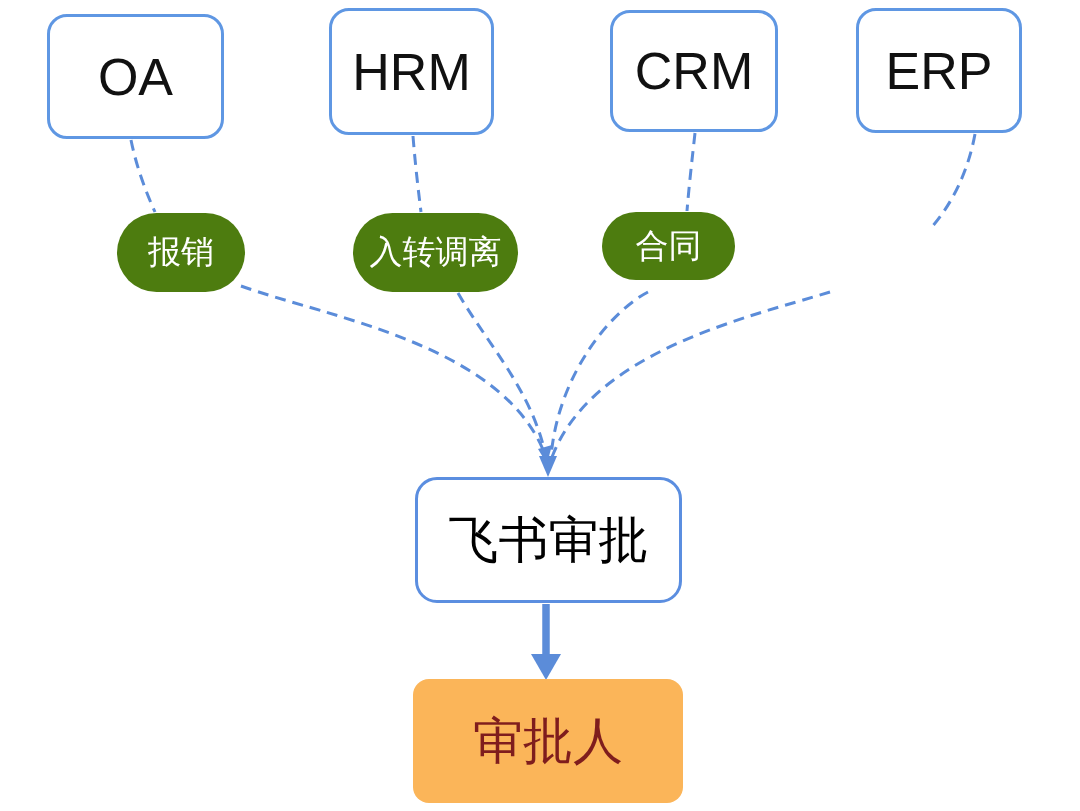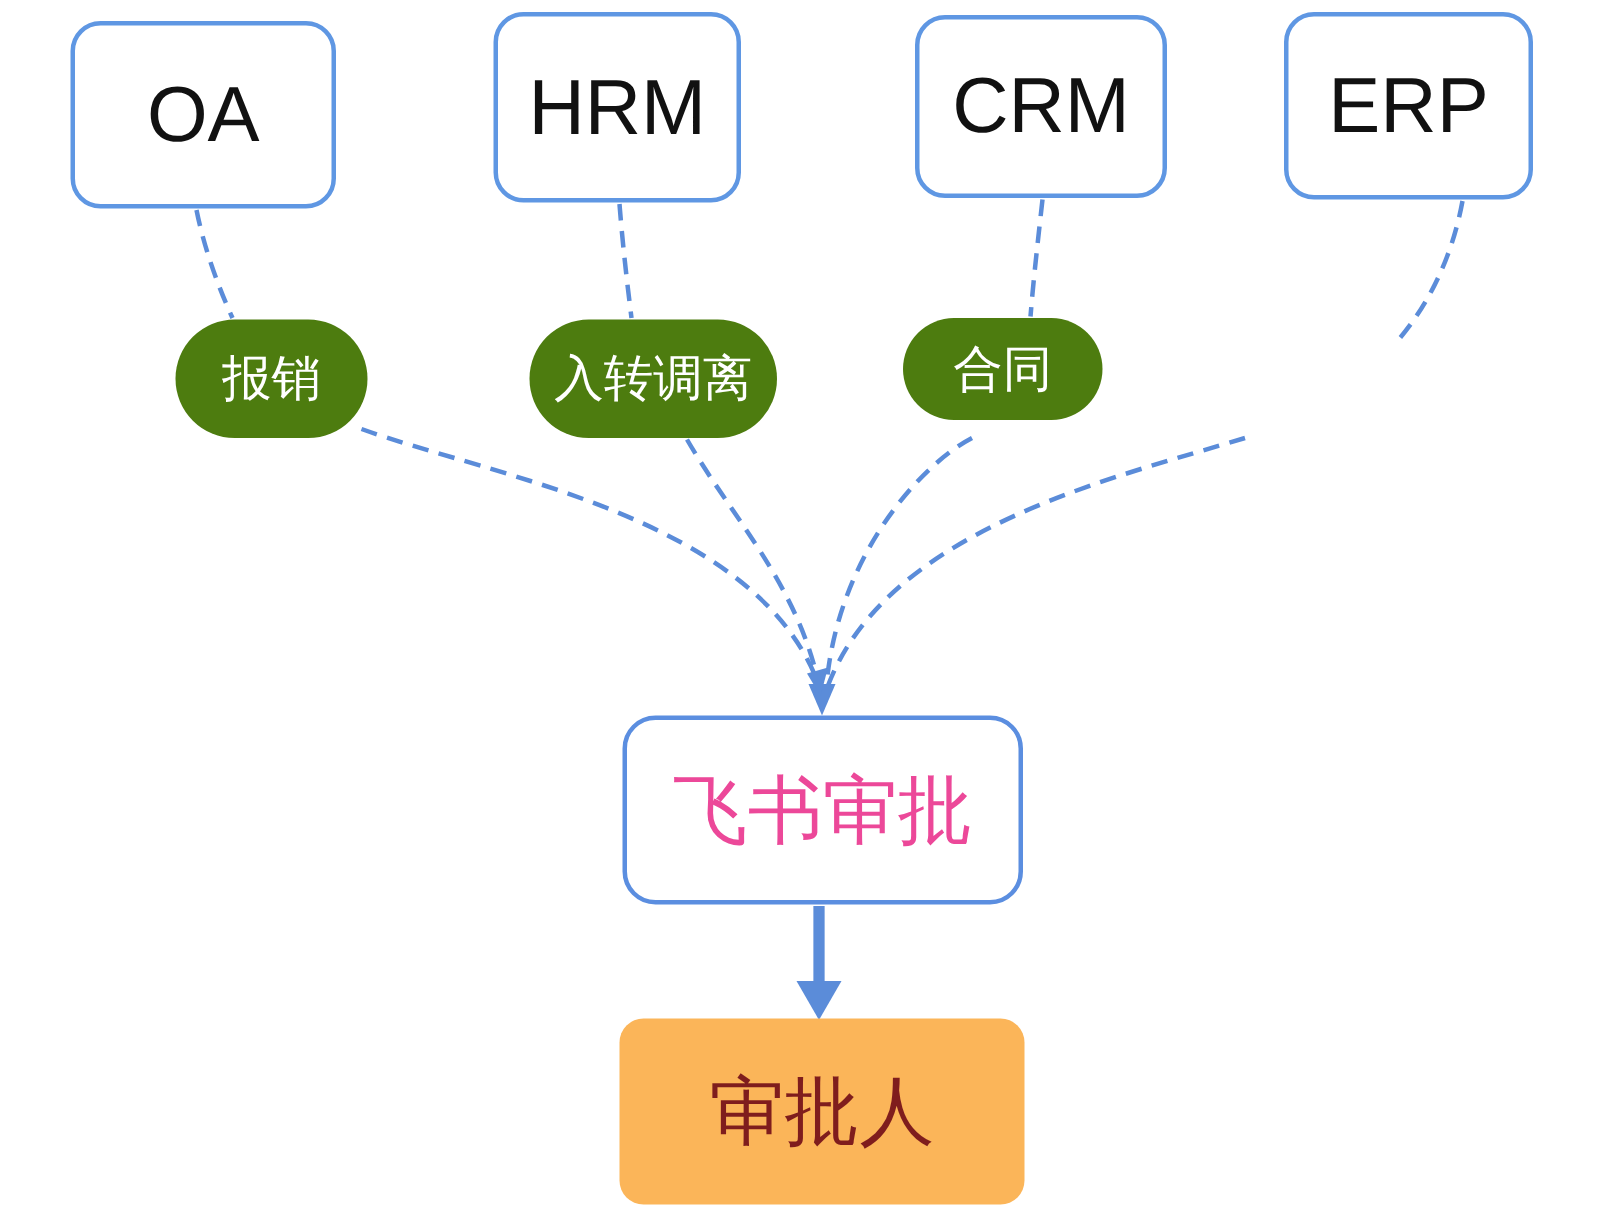--- a/index.html
+++ b/index.html
@@ -49,21 +49,21 @@
     border-radius: 41px;
     color: #ffffff;
     font-size: 33px;
     font-family: Liberation Sans, sans-serif;
   }
   .hub {
     background: #ffffff;
     border: 3.5px solid #5b8ee0;
     border-radius: 22px;
     font-size: 50px;
-    color: #ec4899;
+    color: #000000;
     font-family: "DejaVu Serif", "Liberation Serif", serif;
   }
   .approver {
     background: #fbb559;
     border-radius: 16px;
     font-size: 50px;
     color: #7f1d1d;
     font-family: "DejaVu Serif", "Liberation Serif", serif;
   }
 </style>

